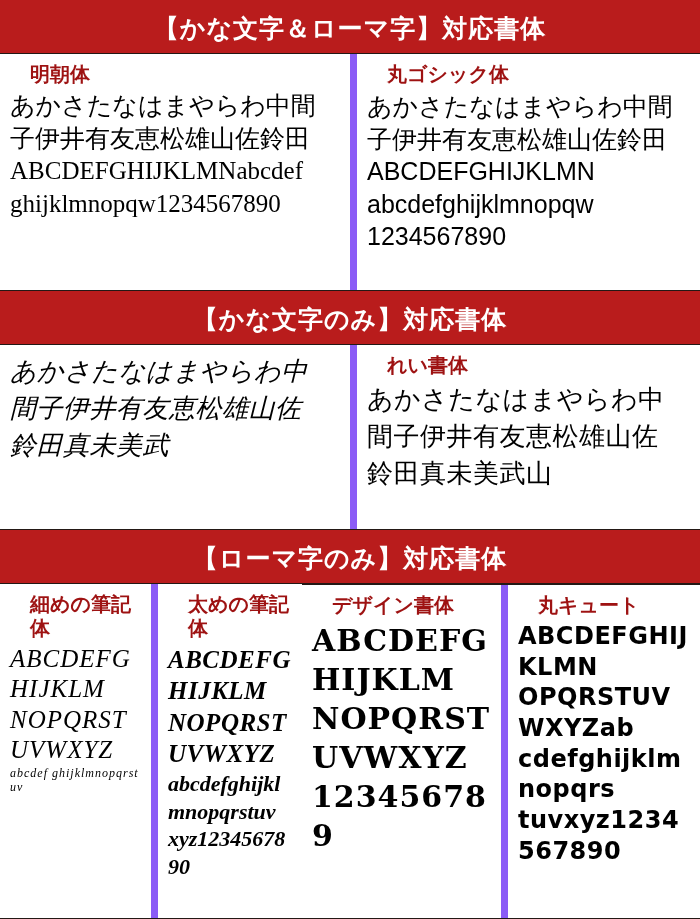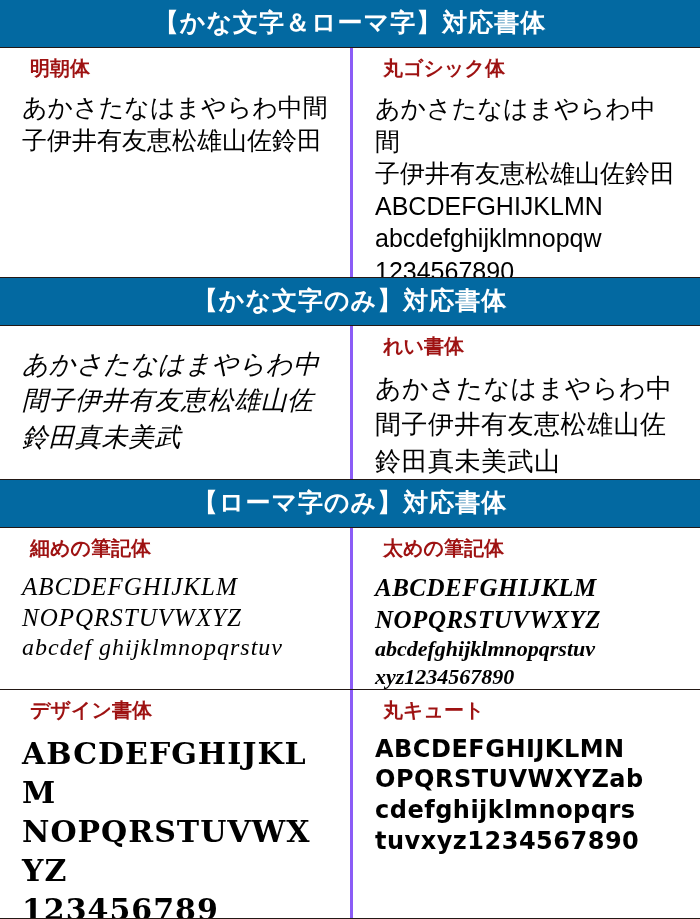--- a/index.html
+++ b/index.html
@@ -17,75 +17,74 @@
   .sheet {
     width: 700px;
     height: 919px;
     box-sizing: border-box;
     display: flex;
     flex-direction: column;
     background: #ffffff;
   }
 
   .band {
-    background: #0369a1;
+    background: #b91c1c;
     color: #ffffff;
     text-align: center;
     font-family: Liberation Sans, sans-serif;
     font-size: 25px;
     font-weight: bold;
     letter-spacing: 1px;
-    padding: 6px 0 8px 0;
+    padding: 12px 0 8px 0;
     flex: 0 0 auto;
   }
 
   .section {
     display: flex;
     flex: 1 1 auto;
     border-top: 1px solid #231815;
     border-bottom: 1px solid #231815;
     min-height: 0;
   }
   .section.stacked {
-    flex-direction: column;
   }
   .row {
     display: flex;
     flex: 1 1 auto;
     min-height: 0;
   }
   .row + .row {
     border-top: 1px solid #231815;
   }
 
   .cell {
     flex: 1 1 50%;
     box-sizing: border-box;
     padding: 8px 10px 6px 10px;
     overflow: hidden;
     min-width: 0;
   }
   .cell + .cell {
-    border-left: 3px solid #8b5cf6;
+    border-left: 7px solid #8b5cf6;
   }
 
   .cell-title {
     color: #9e1212;
     font-family: "Liberation Serif", serif;
     font-weight: bold;
     font-size: 20px;
     margin: 0 0 4px 0;
     line-height: 1.2;
     padding-left: 20px;
   }
 
   .sample {
     line-height: 1.28;
     word-break: break-all;
-    margin: 12px;
+    margin: 0;
   }
 
   
   .s-mincho {
     font-family: "Liberation Serif", "DejaVu Serif", serif;
     font-size: 25px;
     line-height: 1.3;
   }
   
   .s-maru {
@@ -124,21 +123,21 @@
     font-size: 25px;
     line-height: 1.26;
     letter-spacing: 0.5px;
   }
   .s-script-bold .small {
     font-size: 22px;
     letter-spacing: 0;
     display: block;
   }
   .s-script-thin .small {
-    font-size: 24px;
+    font-size: 12px;
     display: block;
   }
   
   .s-design {
     font-family: "DejaVu Serif", "Liberation Serif", serif;
     font-weight: bold;
     font-size: 30px;
     line-height: 1.3;
     letter-spacing: 1px;
   }
@@ -156,20 +155,22 @@
 
 <div class="sheet">
 
   <div class="band">【かな文字＆ローマ字】対応書体</div>
   <div class="section">
     <div class="cell">
       <div class="cell-title">明朝体</div>
       <div class="sample s-mincho">
         <div>あかさたなはまやらわ中間</div>
         <div>子伊井有友恵松雄山佐鈴田</div>
+        <div>ABCDEFGHIJKLMNabcdef</div>
+        <div>ghijklmnopqw1234567890</div>
       </div>
     </div>
     <div class="cell">
       <div class="cell-title">丸ゴシック体</div>
       <div class="sample s-maru">
         <div>あかさたなはまやらわ中間</div>
         <div>子伊井有友恵松雄山佐鈴田</div>
         <div>ABCDEFGHIJKLMN</div>
         <div>abcdefghijklmnopqw</div>
         <div>1234567890</div>

